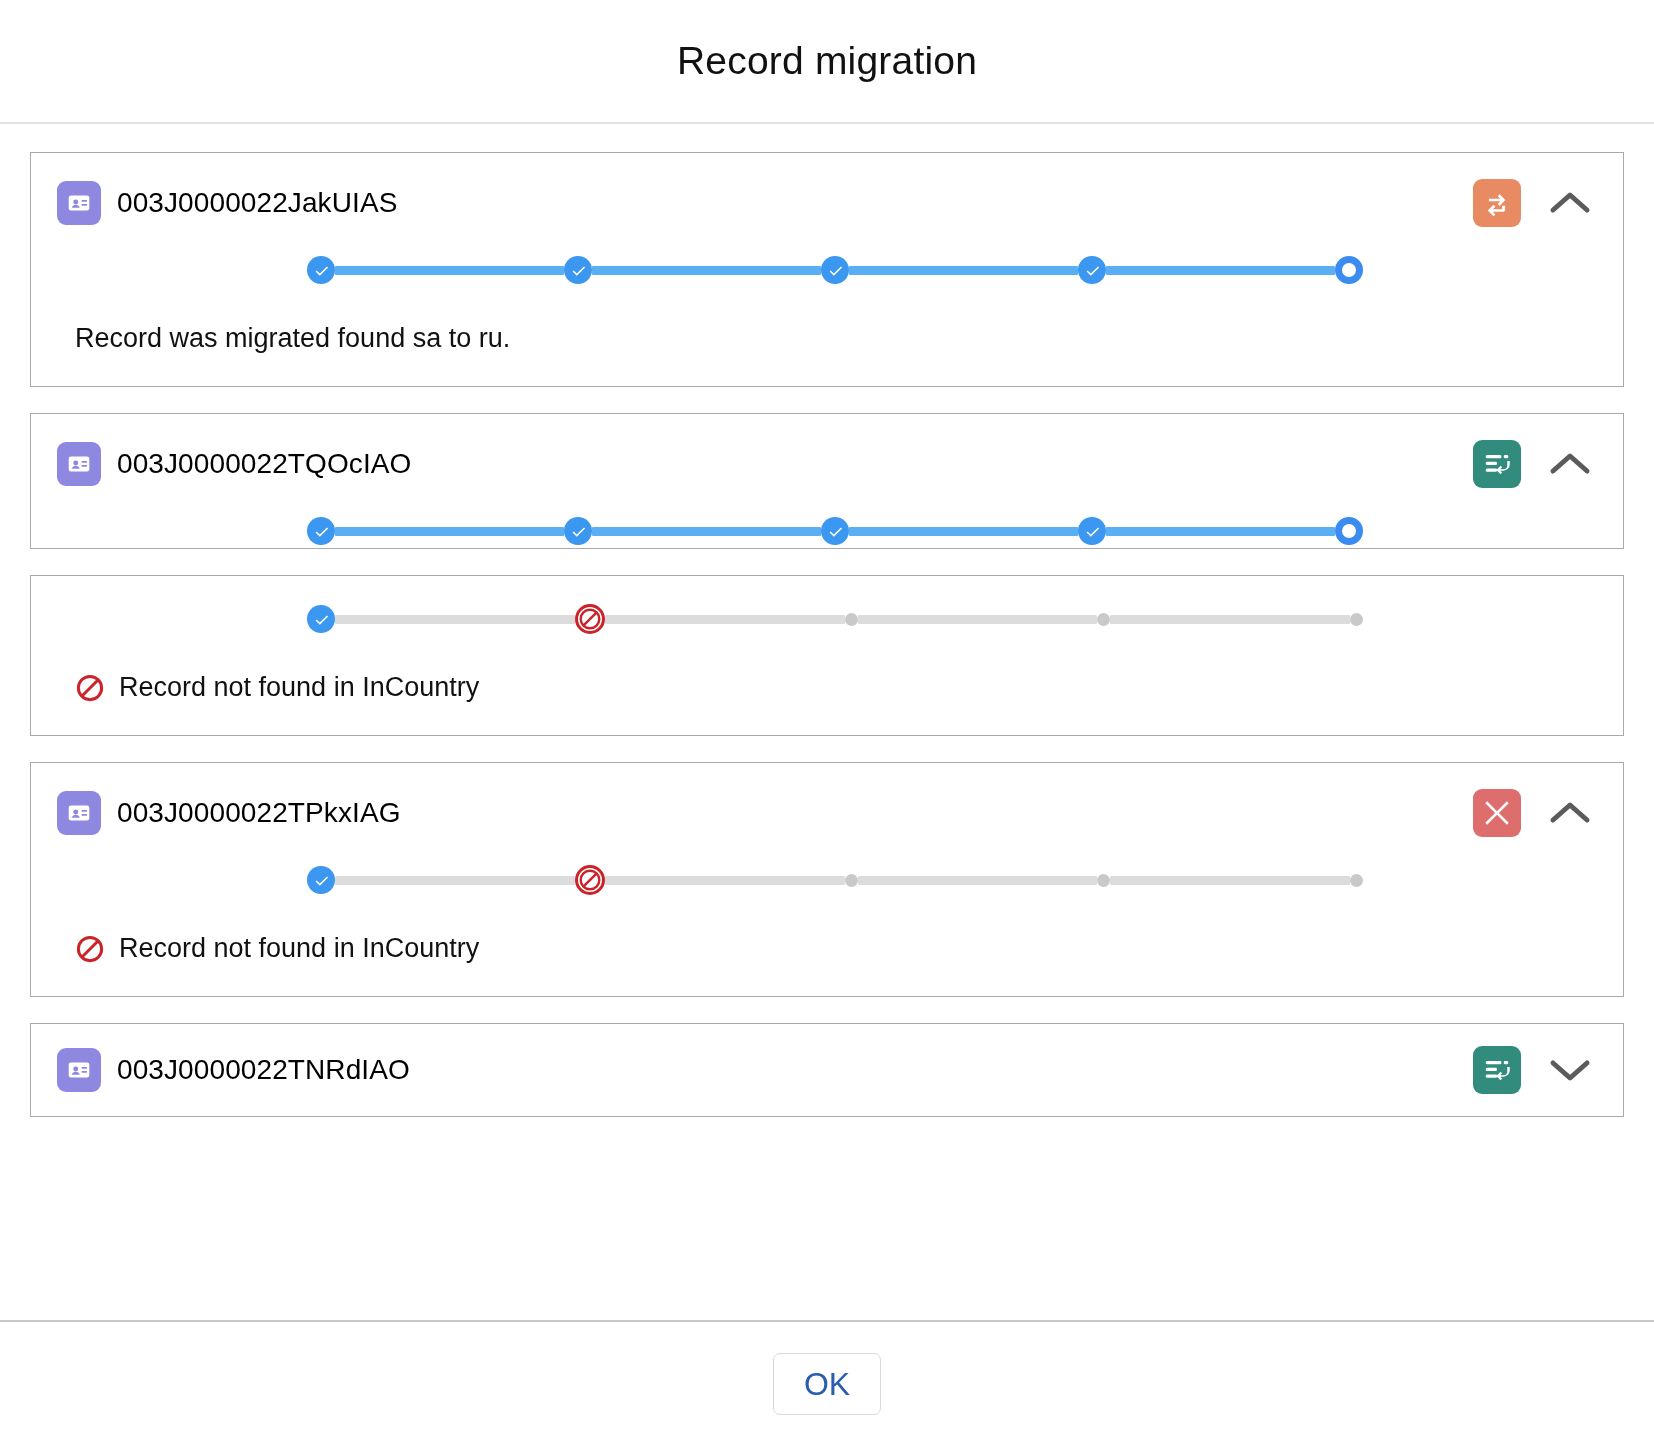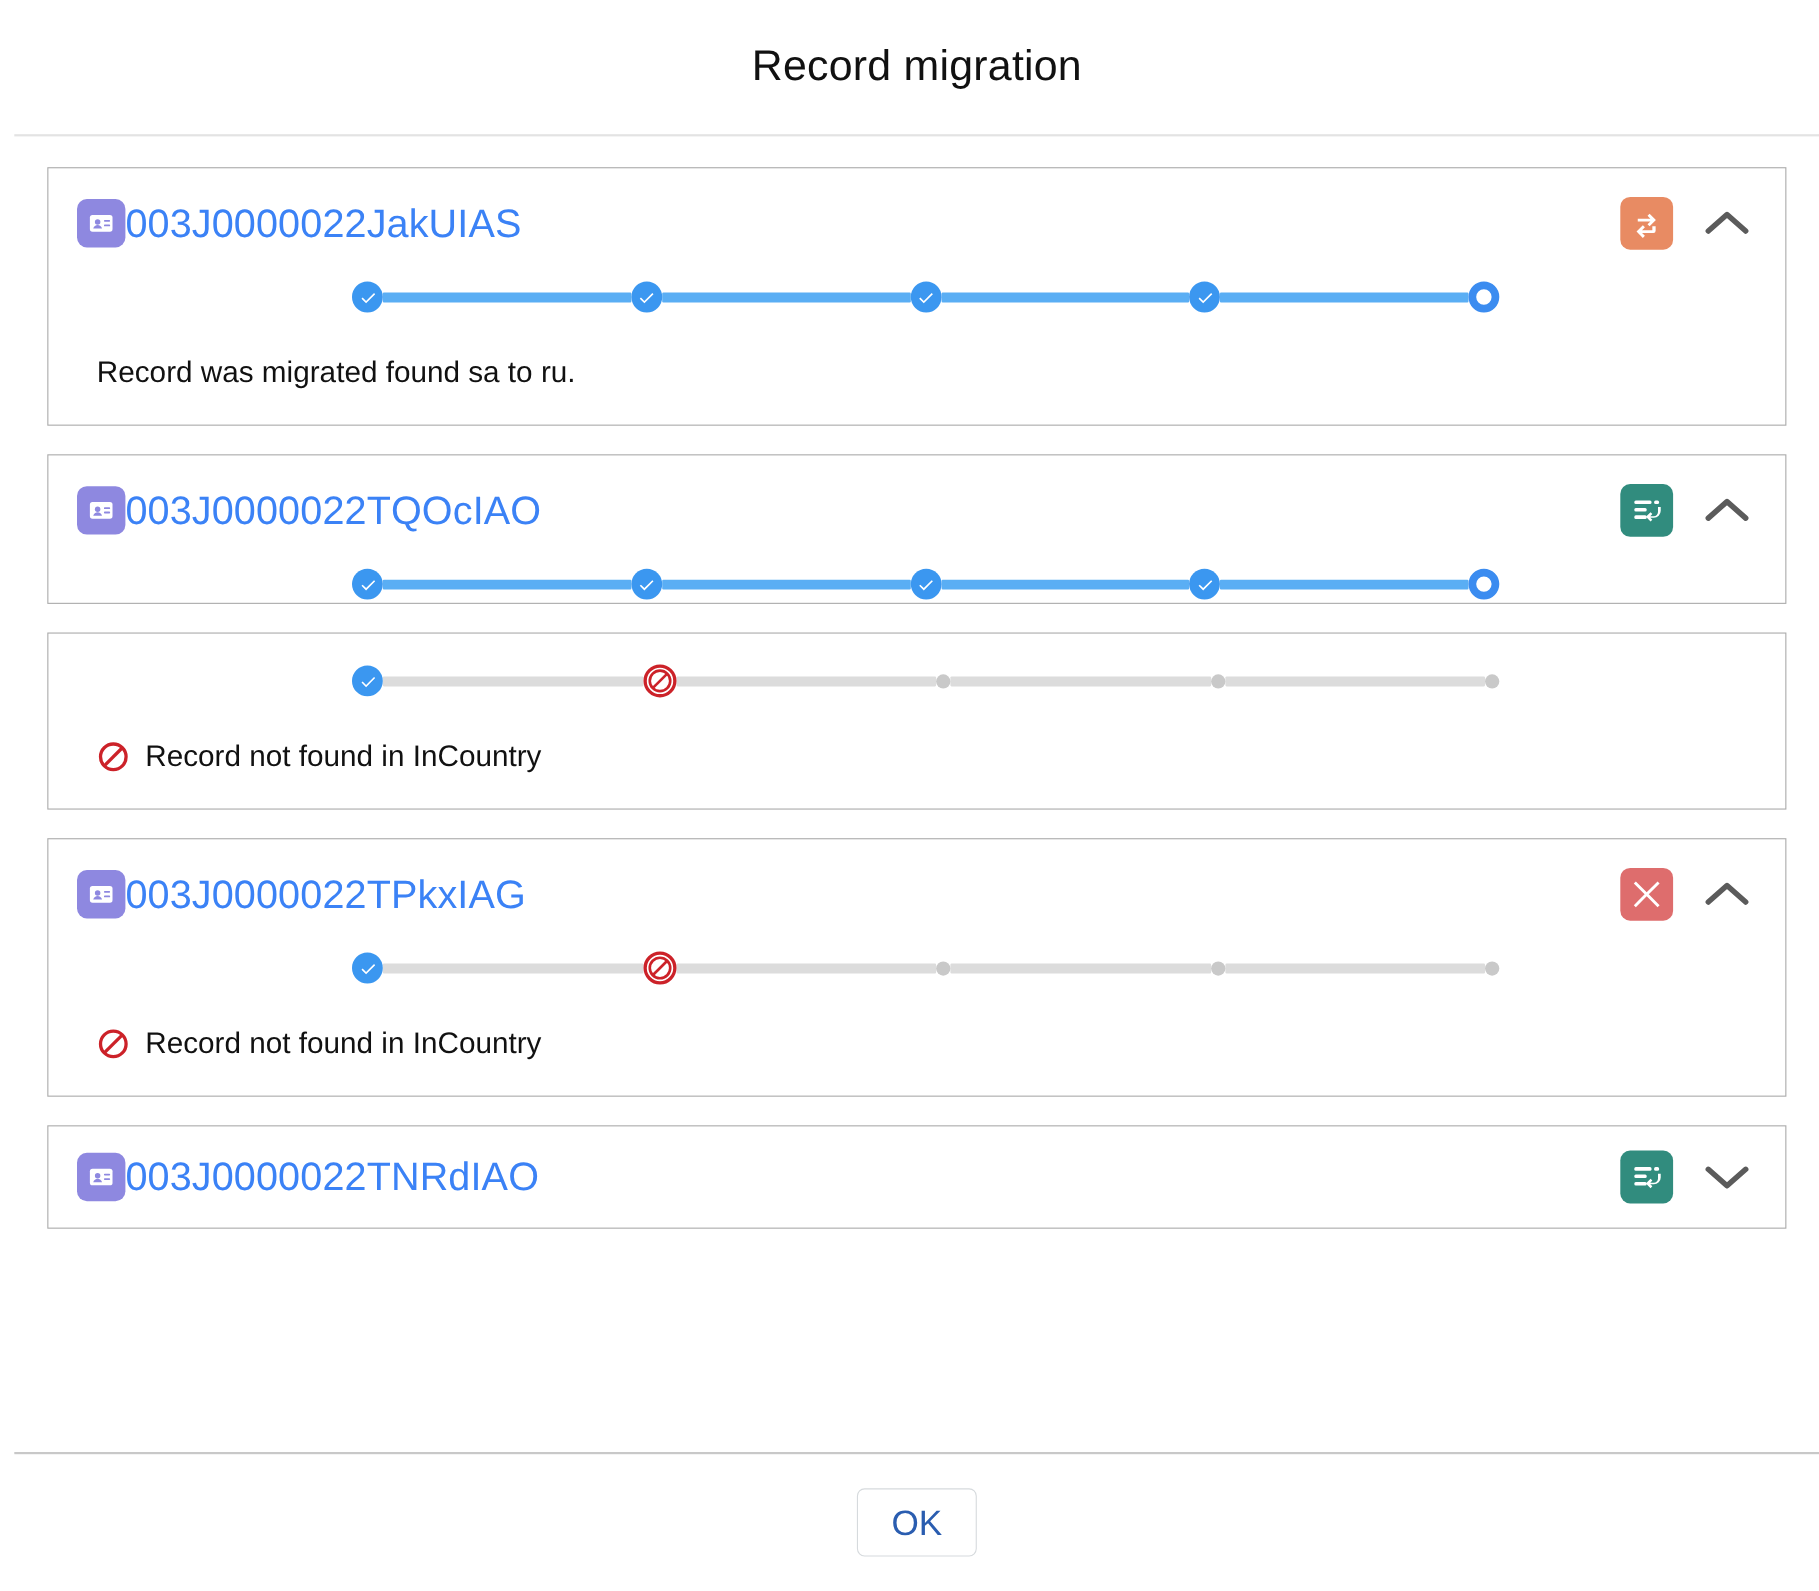--- a/index.html
+++ b/index.html
@@ -10,21 +10,20 @@
     font-family: "Liberation Sans", sans-serif;
     color: #1a1a1a;
   }
 
   .dialog {
     width: 1654px;
     height: 1446px;
     display: flex;
     flex-direction: column;
     background: #ffffff;
-    padding-left: 13px;
   }
 
   
   .dialog-header {
     height: 124px;
     flex: 0 0 124px;
     display: flex;
     align-items: center;
     justify-content: center;
     border-bottom: 2px solid #e3e3e3;
@@ -64,22 +63,23 @@
   .rec-icon {
     width: 44px; height: 44px;
     border-radius: 9px;
     background: #8e88e0;
     display: flex; align-items: center; justify-content: center;
     flex: 0 0 44px;
   }
   .rec-icon svg { display: block; }
 
   .rec-id {
-    font-size: 36px;
-    color: #3b82f6;
+    margin-left: 16px;
+    font-size: 28px;
+    color: #000000;
     letter-spacing: 0.1px;
     white-space: nowrap;
   }
 
   .head-spacer { flex: 1 1 auto; }
 
   .status-badge {
     width: 48px; height: 48px;
     border-radius: 9px;
     display: flex; align-items: center; justify-content: center;

